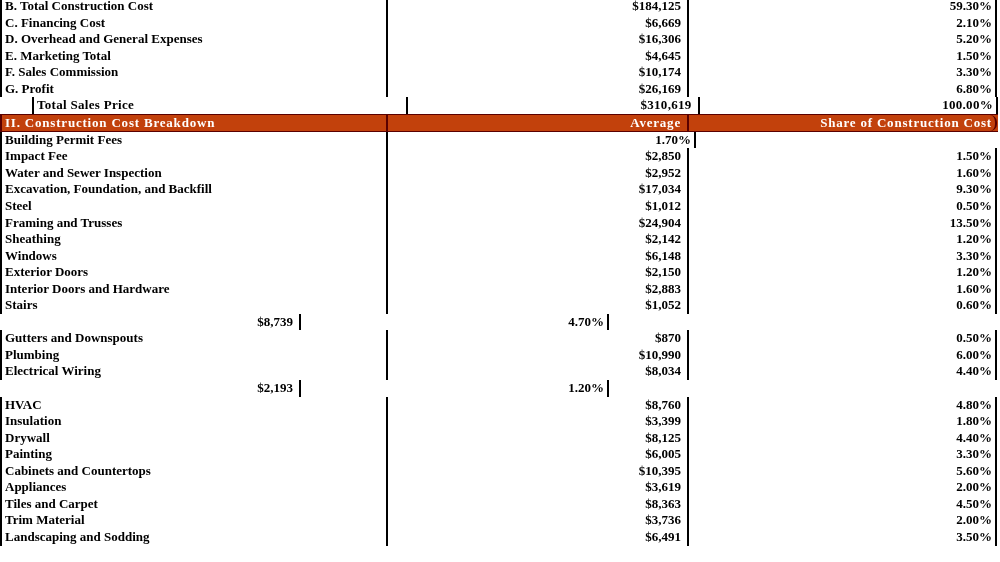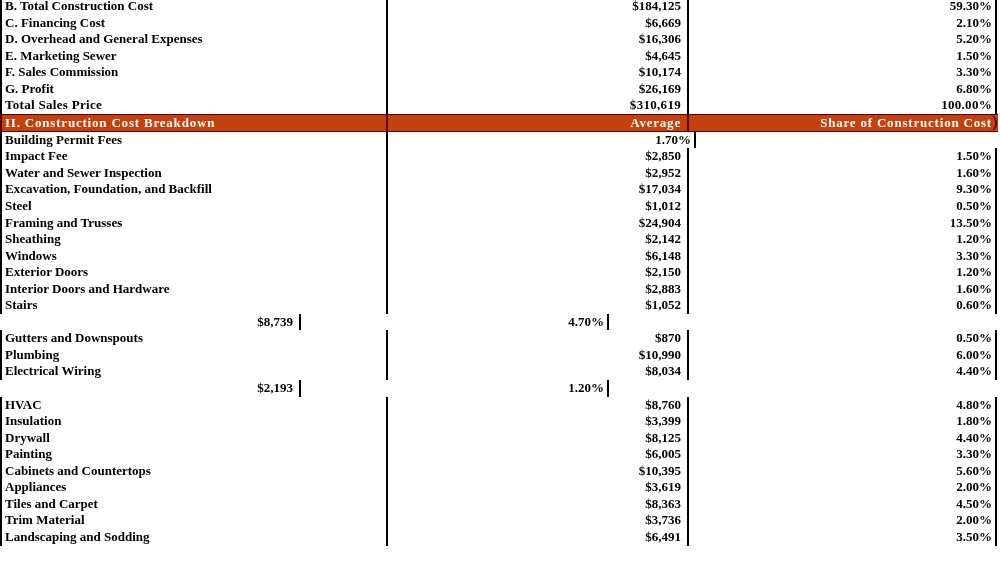--- a/index.html
+++ b/index.html
@@ -7,21 +7,21 @@
       font-family: "Liberation Serif", "DejaVu Serif", serif; color: #000; }
     .sheet { position: absolute; left: 0; top: -2px; width: 998px; }
     .row { display: flex; height: 16.55px; line-height: 16.55px; font-size: 13px; font-weight: bold; }
     .c1 { width: 388px; border-left: 2px solid #000; border-right: 2px solid #000; padding-left: 3px; box-sizing: border-box; white-space: nowrap; overflow: hidden; }
     .c2 { width: 301px; border-right: 2px solid #000; text-align: right; padding-right: 6px; box-sizing: border-box; white-space: nowrap; }
     .c3 { width: 308px; border-right: 2px solid #000; text-align: right; padding-right: 3px; box-sizing: border-box; white-space: nowrap; }
     .row.head { background: #c2410c; color: #ffffff; letter-spacing: 0.8px; border-top: 1px solid #5a0000; border-bottom: 1px solid #5a0000; height: 16px; line-height: 15px; }
     .row.head .c1 { border-left-color: #5a0000; border-right-color: #5a0000; }
     .row.head .c2 { text-align: right; border-right-color: #5a0000; }
     .row.head .c3 { border-right-color: #5a0000; border-radius: 7px; }
-    .row.total { letter-spacing: 0.3px; }
+    .row.total { letter-spacing: 0.3px; margin-left: 32px; }
   </style>
 </head>
 <body>
 
 <div class="sheet">
   <div id="summary">
       <div class="row">
         <div class="c1">B. Total Construction Cost</div>
         <div class="c2">$184,125</div>
         <div class="c3">59.30%</div>
@@ -30,21 +30,21 @@
         <div class="c1">C. Financing Cost</div>
         <div class="c2">$6,669</div>
         <div class="c3">2.10%</div>
       </div>
       <div class="row">
         <div class="c1">D. Overhead and General Expenses</div>
         <div class="c2">$16,306</div>
         <div class="c3">5.20%</div>
       </div>
       <div class="row">
-        <div class="c1">E. Marketing Sewer</div>
+        <div class="c1">E. Marketing Total</div>
         <div class="c2">$4,645</div>
         <div class="c3">1.50%</div>
       </div>
       <div class="row">
         <div class="c1">F. Sales Commission</div>
         <div class="c2">$10,174</div>
         <div class="c3">3.30%</div>
       </div>
       <div class="row">
         <div class="c1">G. Profit</div>

